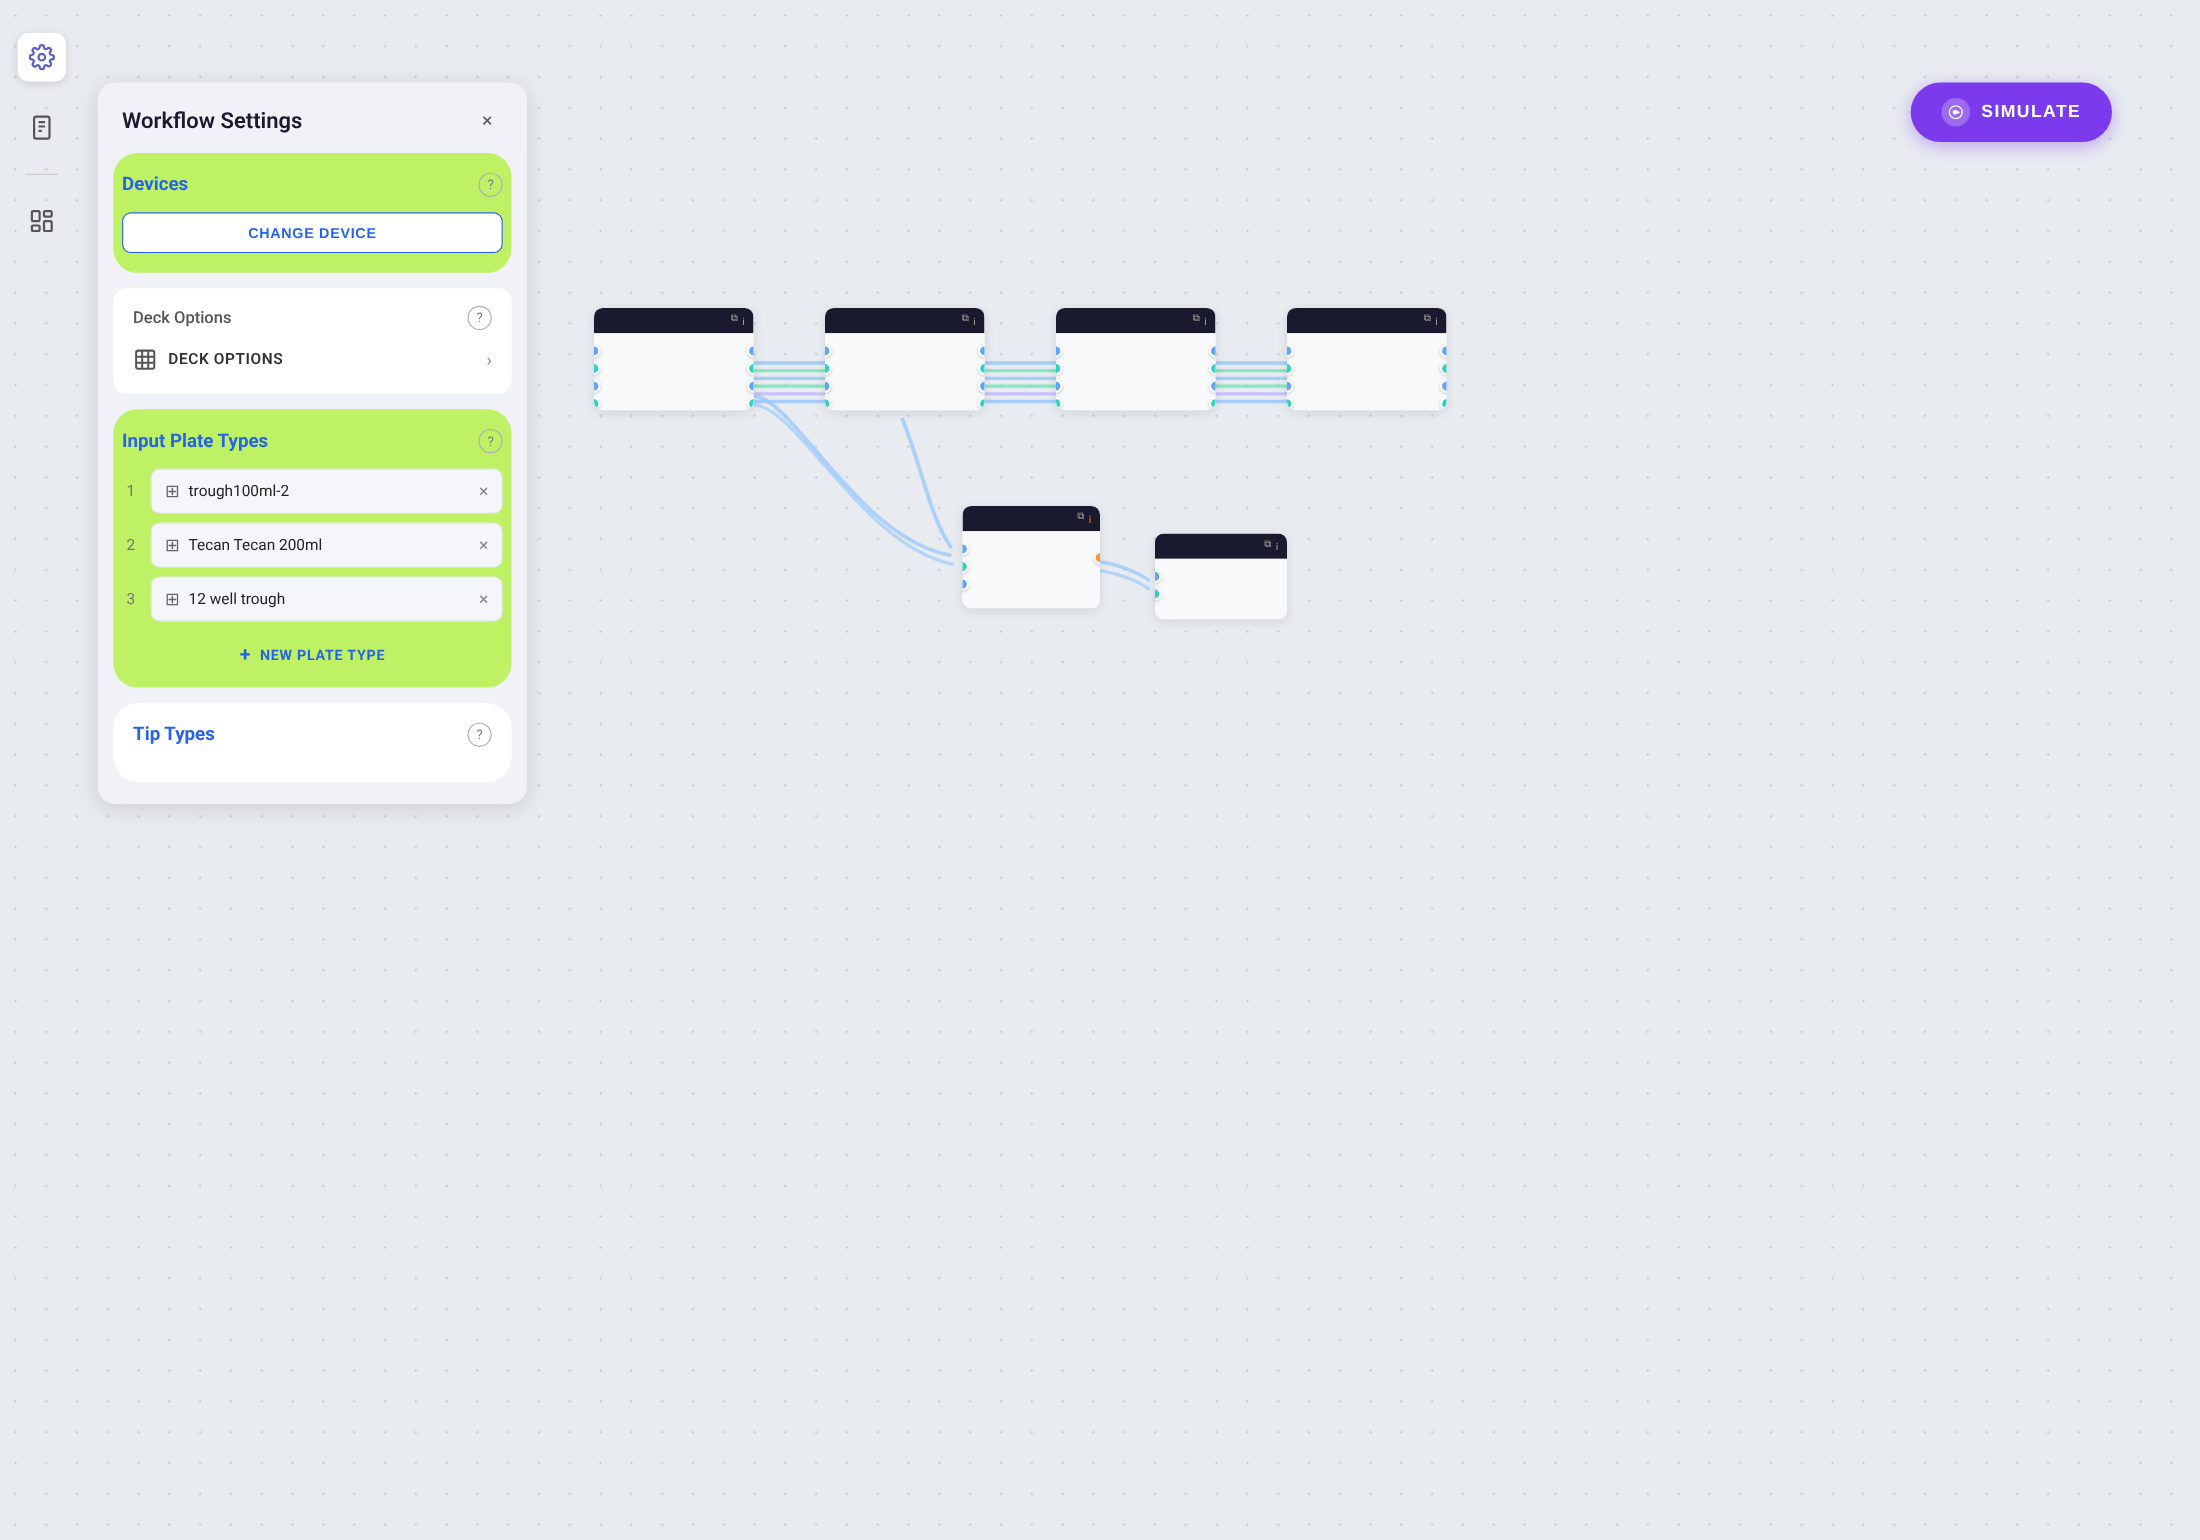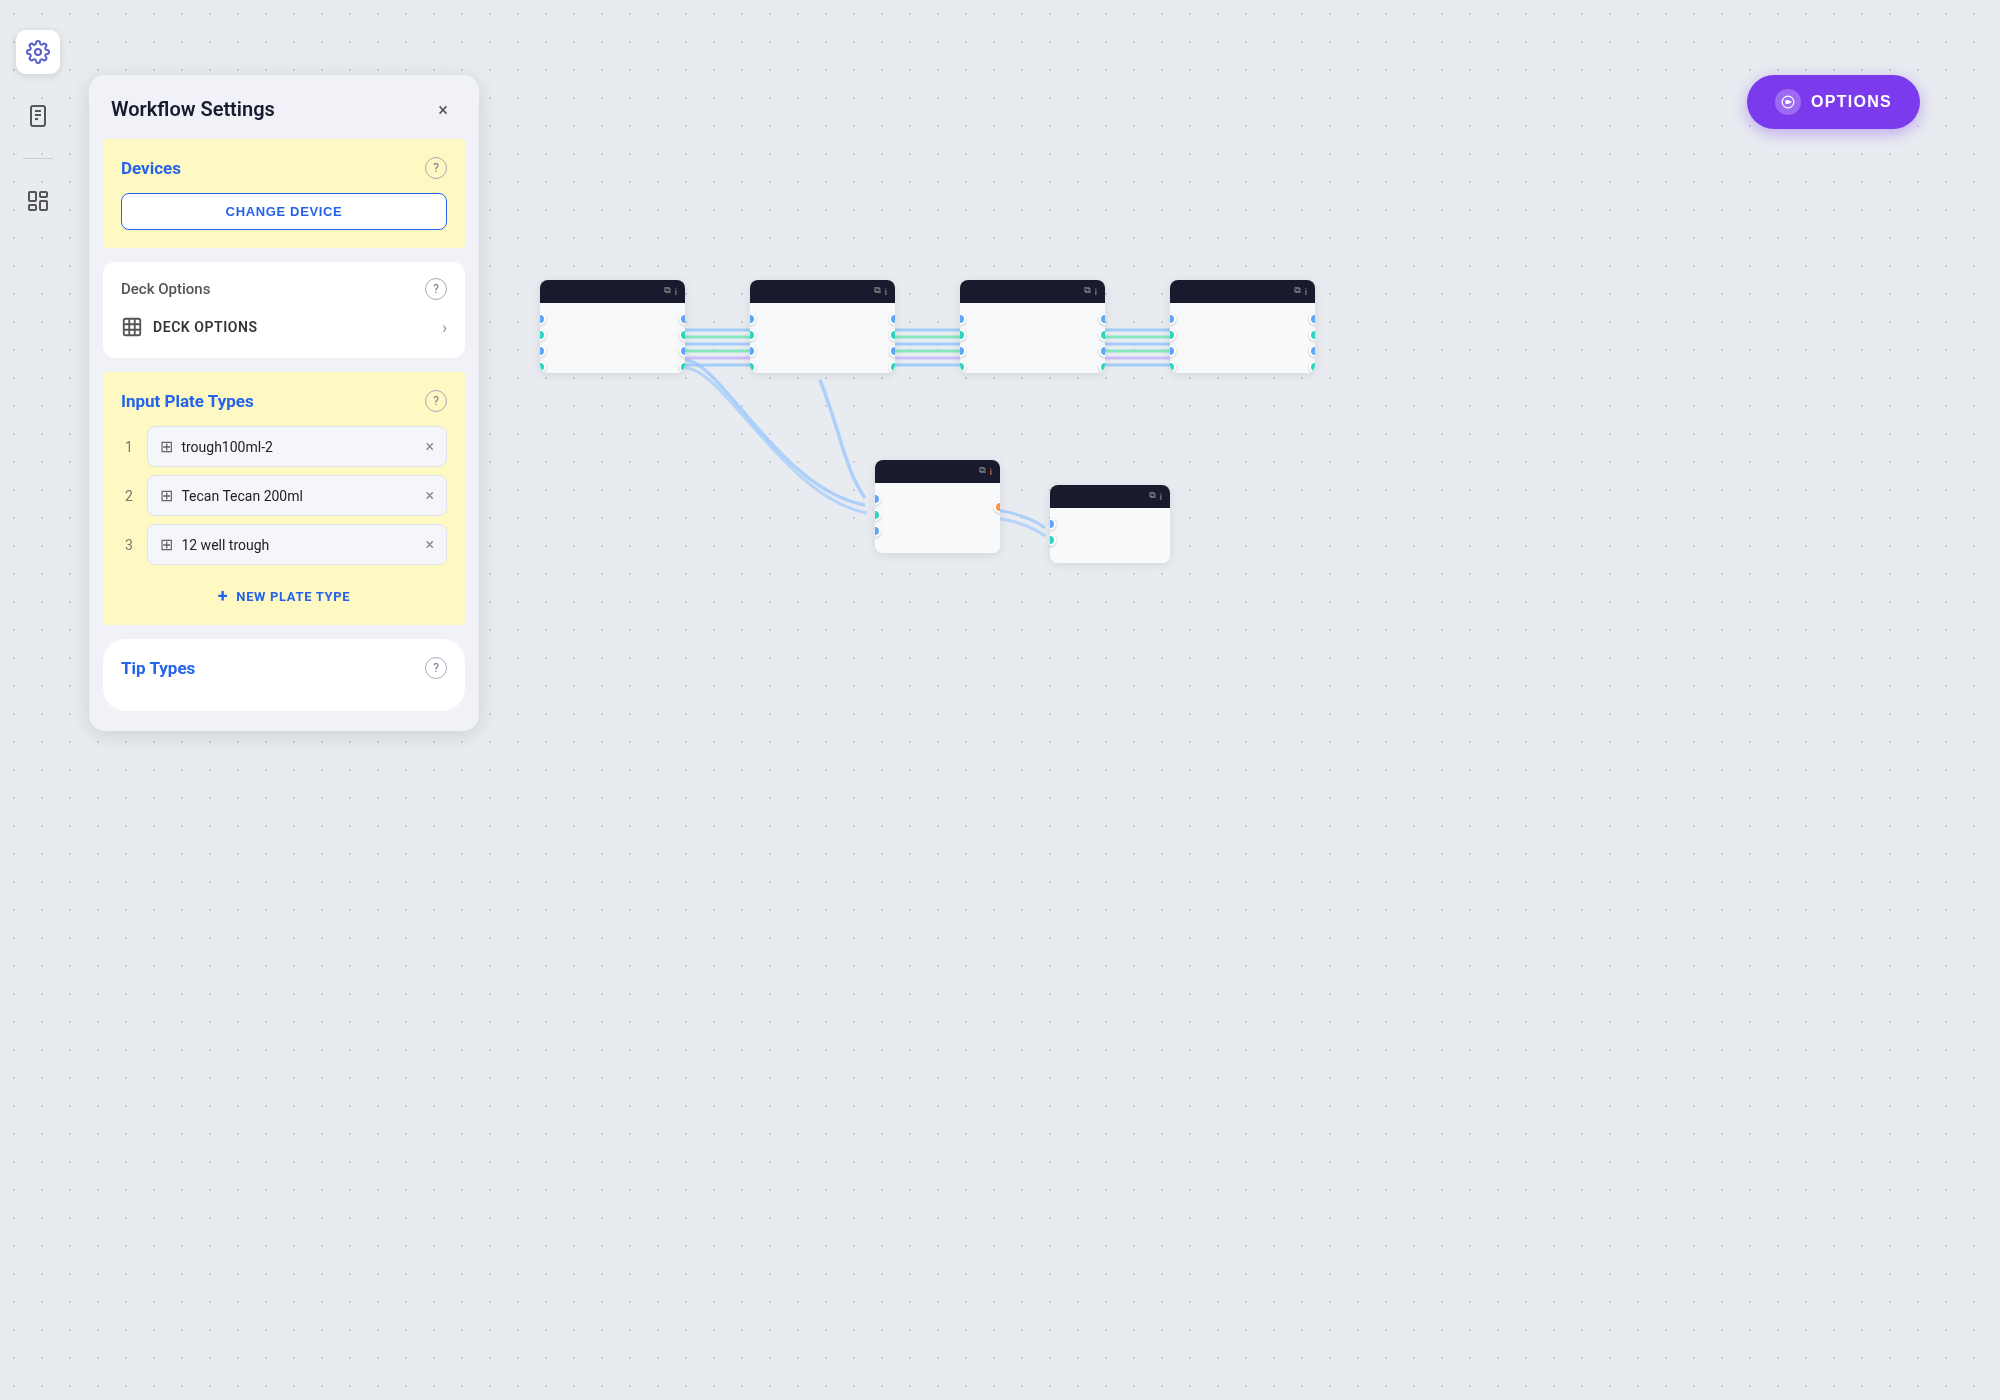--- a/index.html
+++ b/index.html
@@ -85,24 +85,24 @@
       align-items: center;
       justify-content: center;
       cursor: pointer;
       color: #555;
       font-size: 18px;
       border-radius: 50%;
     }
 
     
     .section {
-      background: #fef9c3;
-      border-radius: 4px;
+      background: #bef264;
+      border-radius: 22px;
       margin: 0 14px 14px;
-      padding: 18px 18px;
+      padding: 18px 8px;
     }
     .section-header {
       display: flex;
       align-items: center;
       justify-content: space-between;
       margin-bottom: 14px;
     }
     .section-title {
       font-size: 17px;
       font-weight: 700;
@@ -482,21 +482,21 @@
   </div>
 </div>
 
 <button class="simulate-btn">
   <div class="simulate-icon">
     <svg width="14" height="14" viewBox="0 0 24 24" fill="white">
       <path d="M19 12C19 12 7 4 7 12C7 20 19 12 19 12Z" fill="white"></path>
       <circle cx="12" cy="12" r="10" stroke="white" stroke-width="2" fill="none"></circle>
     </svg>
   </div>
-  <span>OPTIONS</span>
+  <span>SIMULATE</span>
 </button>
 
 <div class="workflow-canvas">
   <svg class="workflow-svg" xmlns="http://www.w3.org/2000/svg">
 
     <path d="M205 330 C240 330 240 330 275 330" stroke="#93c5fd" stroke-width="3" fill="none" opacity="0.8"></path>
     <path d="M205 337 C240 337 240 337 275 337" stroke="#6ee7b7" stroke-width="3" fill="none" opacity="0.8"></path>
     <path d="M205 344 C240 344 240 344 275 344" stroke="#93c5fd" stroke-width="3" fill="none" opacity="0.8"></path>
     <path d="M205 351 C240 351 240 351 275 351" stroke="#6ee7b7" stroke-width="3" fill="none" opacity="0.8"></path>
     <path d="M205 358 C240 358 240 358 275 358" stroke="#c4b5fd" stroke-width="3" fill="none" opacity="0.8"></path>

